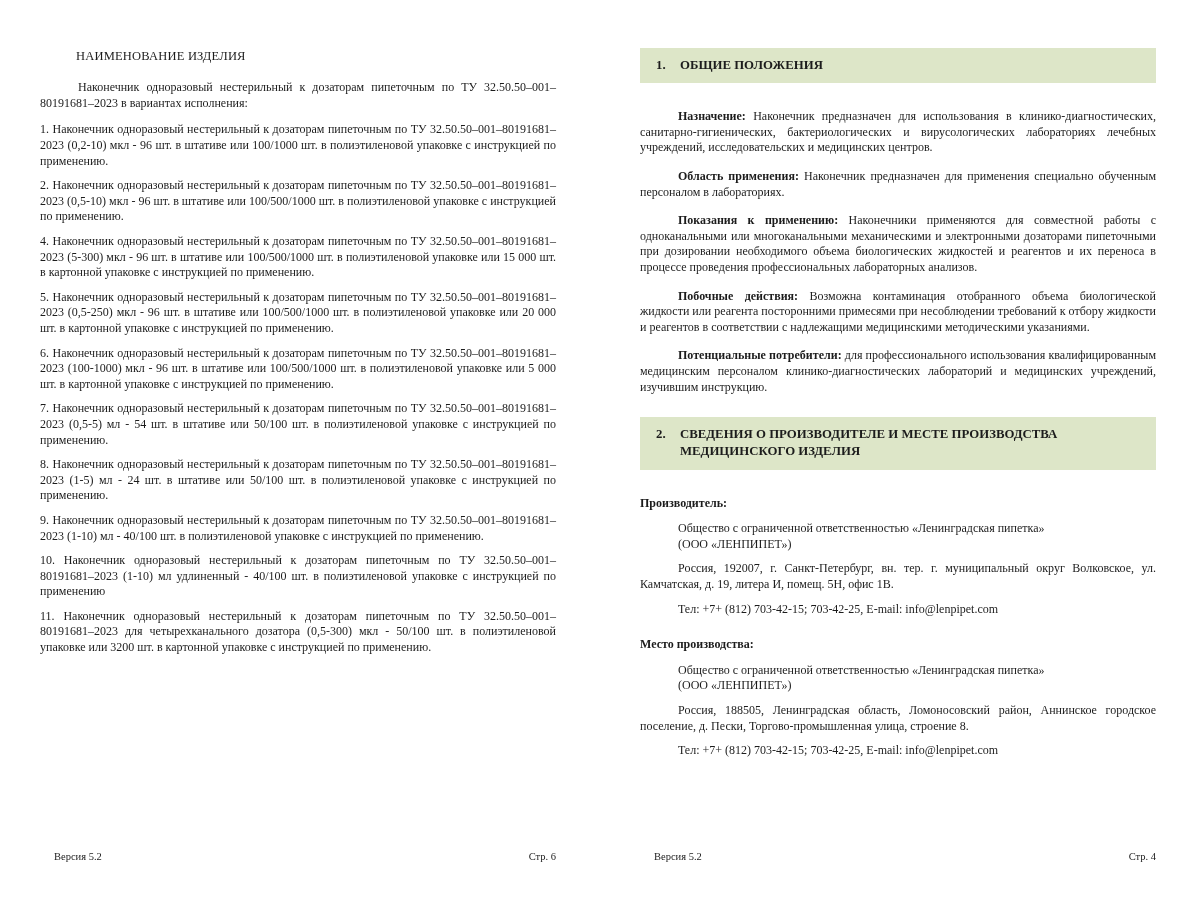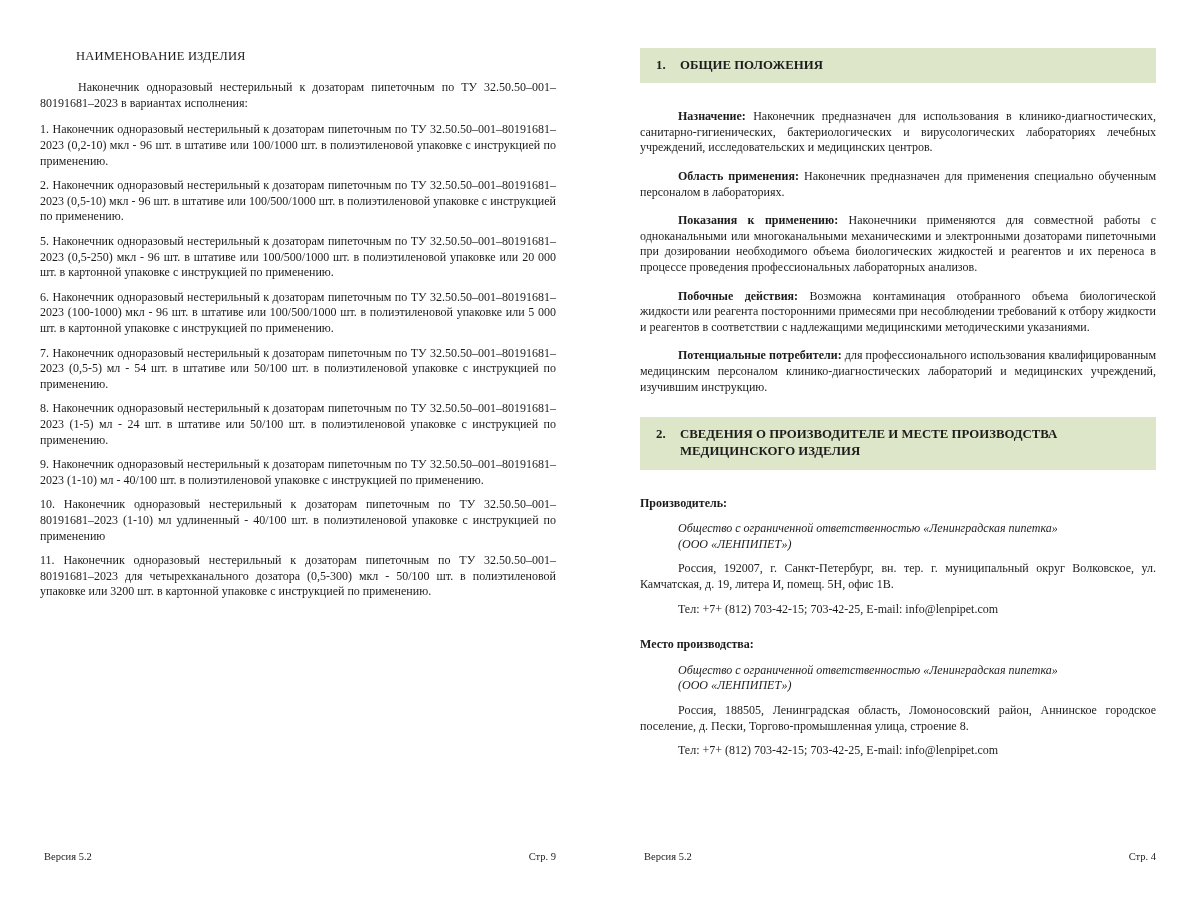--- a/index.html
+++ b/index.html
@@ -63,68 +63,68 @@
   }
   .rp p.para { margin-bottom: 13px; }
 
   .block-label {
     font-weight: bold;
     margin: 20px 0 10px 0;
   }
   .org-name {
     white-space: pre-line;
     margin: 0 0 9px 38px;
-    font-style: italic;
   }
   p.addr {
     margin: 0 0 9px 0;
     text-indent: 38px;
     text-align: justify;
   }
   p.tel {
     margin: 0 0 14px 0;
     text-indent: 38px;
   }
 
   
   .footer {
     position: absolute;
     bottom: 38px;
-    left: 4px;
+    left: 14px;
     right: 0;
     display: flex;
     justify-content: space-between;
     font-size: 10.5px;
   }
 </style>
 </head>
 <body>
 
 <div class="page page-left">
   <div class="page-inner">
 
     <div class="doc-title">НАИМЕНОВАНИЕ ИЗДЕЛИЯ</div>
 
     <p class="para indent intro">Наконечник одноразовый нестерильный к дозаторам пипеточным по ТУ 32.50.50–001–80191681–2023 в вариантах исполнения:</p>
 
     <p class="para">1. Наконечник одноразовый нестерильный к дозаторам пипеточным по ТУ 32.50.50–001–80191681–2023 (0,2-10) мкл - 96 шт. в штативе или 100/1000 шт. в полиэтиленовой упаковке с инструкцией по применению.</p>
     <p class="para">2. Наконечник одноразовый нестерильный к дозаторам пипеточным по ТУ 32.50.50–001–80191681–2023 (0,5-10) мкл - 96 шт. в штативе или 100/500/1000 шт. в полиэтиленовой упаковке с инструкцией по применению.</p>
+    <p class="para">4. Наконечник одноразовый нестерильный к дозаторам пипеточным по ТУ 32.50.50–001–80191681–2023 (5-300) мкл - 96 шт. в штативе или 100/500/1000 шт. в полиэтиленовой упаковке или 15 000 шт. в картонной упаковке с инструкцией по применению.</p>
     <p class="para">5. Наконечник одноразовый нестерильный к дозаторам пипеточным по ТУ 32.50.50–001–80191681–2023 (0,5-250) мкл - 96 шт. в штативе или 100/500/1000 шт. в полиэтиленовой упаковке или 20 000 шт. в картонной упаковке с инструкцией по применению.</p>
     <p class="para">6. Наконечник одноразовый нестерильный к дозаторам пипеточным по ТУ 32.50.50–001–80191681–2023 (100-1000) мкл - 96 шт. в штативе или 100/500/1000 шт. в полиэтиленовой упаковке или 5 000 шт. в картонной упаковке с инструкцией по применению.</p>
     <p class="para">7. Наконечник одноразовый нестерильный к дозаторам пипеточным по ТУ 32.50.50–001–80191681–2023 (0,5-5) мл - 54 шт. в штативе или 50/100 шт. в полиэтиленовой упаковке с инструкцией по применению.</p>
     <p class="para">8. Наконечник одноразовый нестерильный к дозаторам пипеточным по ТУ 32.50.50–001–80191681–2023 (1-5) мл - 24 шт. в штативе или 50/100 шт. в полиэтиленовой упаковке с инструкцией по применению.</p>
     <p class="para">9. Наконечник одноразовый нестерильный к дозаторам пипеточным по ТУ 32.50.50–001–80191681–2023 (1-10) мл - 40/100 шт. в полиэтиленовой упаковке с инструкцией по применению.</p>
     <p class="para">10. Наконечник одноразовый нестерильный к дозаторам пипеточным по ТУ 32.50.50–001–80191681–2023 (1-10) мл удлиненный - 40/100 шт. в полиэтиленовой упаковке с инструкцией по применению</p>
     <p class="para">11. Наконечник одноразовый нестерильный к дозаторам пипеточным по ТУ 32.50.50–001–80191681–2023 для четырехканального дозатора (0,5-300) мкл - 50/100 шт. в полиэтиленовой упаковке или 3200 шт. в картонной упаковке с инструкцией по применению.</p>
 
   </div>
 
   <div class="footer">
     <span>Версия 5.2</span>
-    <span>Стр. 9</span>
+    <span>Стр. 6</span>
   </div>
 </div>
 
 <div class="page page-right rp">
   <div class="page-inner">
 
     <div class="section-heading">
       <span class="num">1.</span>
       <span class="txt">ОБЩИЕ ПОЛОЖЕНИЯ</span>
     </div>

